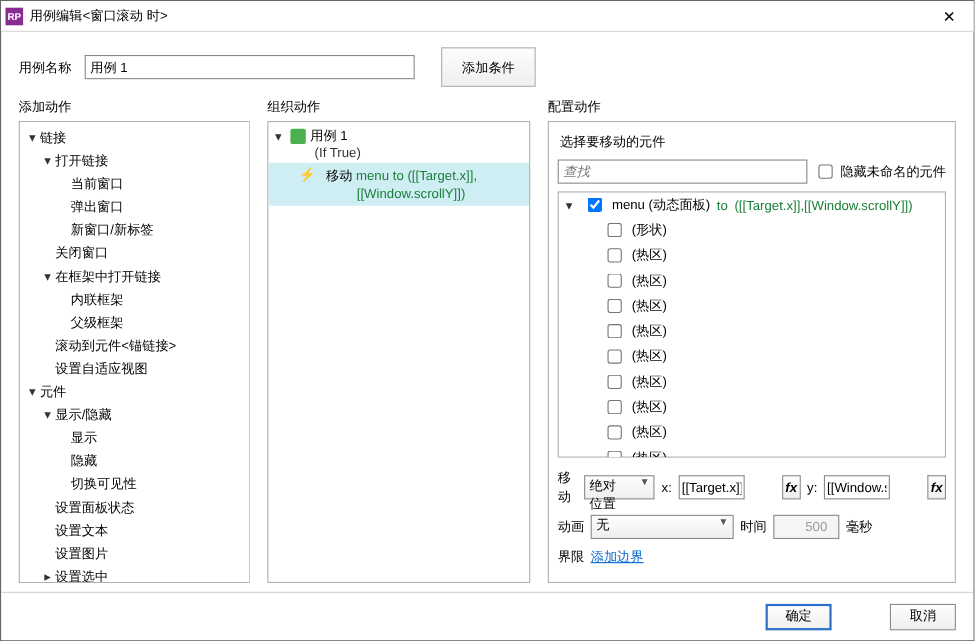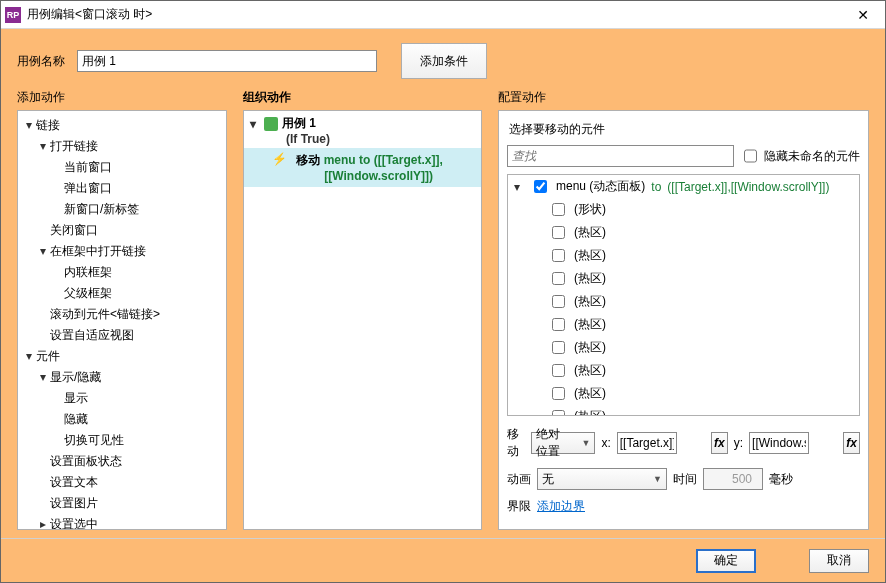--- a/index.html
+++ b/index.html
@@ -1,32 +1,32 @@
 <!DOCTYPE html>
 <html><head>
 <meta charset="utf-8">
 <style>
   * { box-sizing: border-box; font-family: "Microsoft YaHei", "Segoe UI", sans-serif; font-size: 12px; }
   body { margin: 0; padding: 0; background: #bfbfbf; }
-  .window { width: 886px; height: 583px; background: #fdba74; border: 1px solid #666; position: relative; display: flex; flex-direction: column; }
+  .window { width: 886px; height: 583px; background: #ffffff; border: 1px solid #666; position: relative; display: flex; flex-direction: column; }
   .titlebar { height: 28px; display: flex; align-items: center; padding: 0 0 0 4px; border-bottom: 1px solid #d8d8d8; background: #fff; }
   .titlebar .appicon { width: 16px; height: 16px; background: #8a2b91; display: flex; align-items: center; justify-content: center; color: #fff; font-size: 9px; font-weight: bold; margin-right: 6px; }
   .titlebar .title { flex: 1; color: #000; }
   .titlebar .close { width: 44px; height: 28px; display: flex; align-items: center; justify-content: center; font-size: 14px; }
 
   .toprow { display: flex; align-items: center; padding: 14px 16px 10px 16px; gap: 8px; }
   .toprow label { margin-right: 4px; }
   .toprow input[type=text] { height: 22px; border: 1px solid #8a8a8a; padding: 0 4px; }
   .toprow .casename { width: 300px; }
   .toprow .btn { height: 36px; padding: 0 18px; border: 1px solid #adadad; background: linear-gradient(#fdfdfd,#efefef); margin-left: 16px; }
 
   .columns { flex: 1; display: flex; padding: 0 16px 8px 16px; gap: 16px; overflow: hidden; }
   .col { display: flex; flex-direction: column; }
   .col1 { width: 210px; }
-  .col2 { width: 239px; font-weight: bold; }
+  .col2 { width: 239px; }
   .col3 { flex: 1; }
   .colhdr { font-size: 12px; color: #000; margin-bottom: 4px; }
   .panel { flex: 1; border: 1px solid #b0b0b0; background: #fff; overflow: auto; position: relative; }
   .panel::-webkit-scrollbar { width: 16px; }
   .panel::-webkit-scrollbar-track { background: #f0f0f0; }
   .panel::-webkit-scrollbar-thumb { background: #c2c2c2; border: 1px solid #a0a0a0; }
 
   
   .tree { padding: 4px 0; }
   .tree .node { padding: 2px 0 2px 0; white-space: nowrap; }
@@ -54,21 +54,21 @@
   .searchrow label { display:flex; align-items:center; gap:4px; }
   .widgetlist { border:1px solid #b0b0b0; height: 280px; overflow:auto;}
   .wl-row { display:flex; align-items:center; padding:2px 4px; gap:6px; white-space:nowrap;}
   .wl-row.top { padding-left: 4px;}
   .wl-row.child { padding-left: 40px;}
   .wl-row input[type=checkbox]{ width:13px;height:13px;}
   .wl-row .green { color:#1a7f37;}
   .cfg { margin-top:10px; }
   .cfg .line { display:flex; align-items:center; gap:6px; margin-bottom:8px; }
   .cfg select, .cfg input[type=text] { height:22px; border:1px solid #8a8a8a; }
-  .cfg .dropdown-btn { display:inline-flex; align-items:center; height:22px; border:1px solid #8a8a8a; padding:0 4px; background:linear-gradient(#fdfdfd,#efefef); gap:16px;}
+  .cfg .dropdown-btn { display:inline-flex; height:22px; border:1px solid #8a8a8a; padding:0 4px; background:linear-gradient(#fdfdfd,#efefef); gap:16px;}
   .cfg .dropdown-btn .arrow{ font-size:9px;color:#555;}
   .cfg .coord { width:60px; }
   .cfg .fx { display:inline-flex;align-items:center;justify-content:center;width:22px;height:22px;border:1px solid #8a8a8a;background:linear-gradient(#fdfdfd,#efefef);font-style:italic;font-weight:bold;margin-left:28px;}
   .cfg .disabled { color:#9a9a9a; background:#f5f5f5;padding-left:28px;}
   .cfg .link { color:#0066cc; text-decoration:underline; }
 
   .footer { height:44px; border-top:1px solid #d0d0d0; display:flex; justify-content:flex-end; align-items:center; gap:10px; padding:0 16px;}
   .footer button { width:60px; height:24px; border:1px solid #8a8a8a; background:linear-gradient(#fdfdfd,#efefef);margin-left:43px;}
   .footer button.primary { border:2px solid #2a6fc9;}
 </style>

